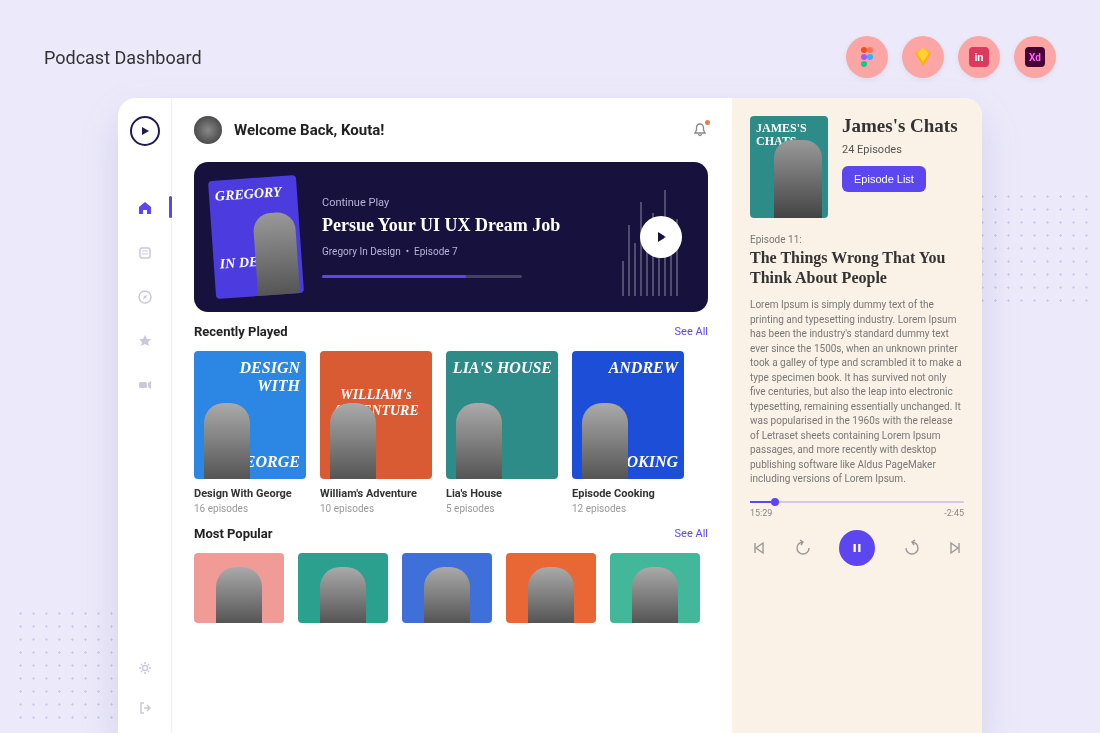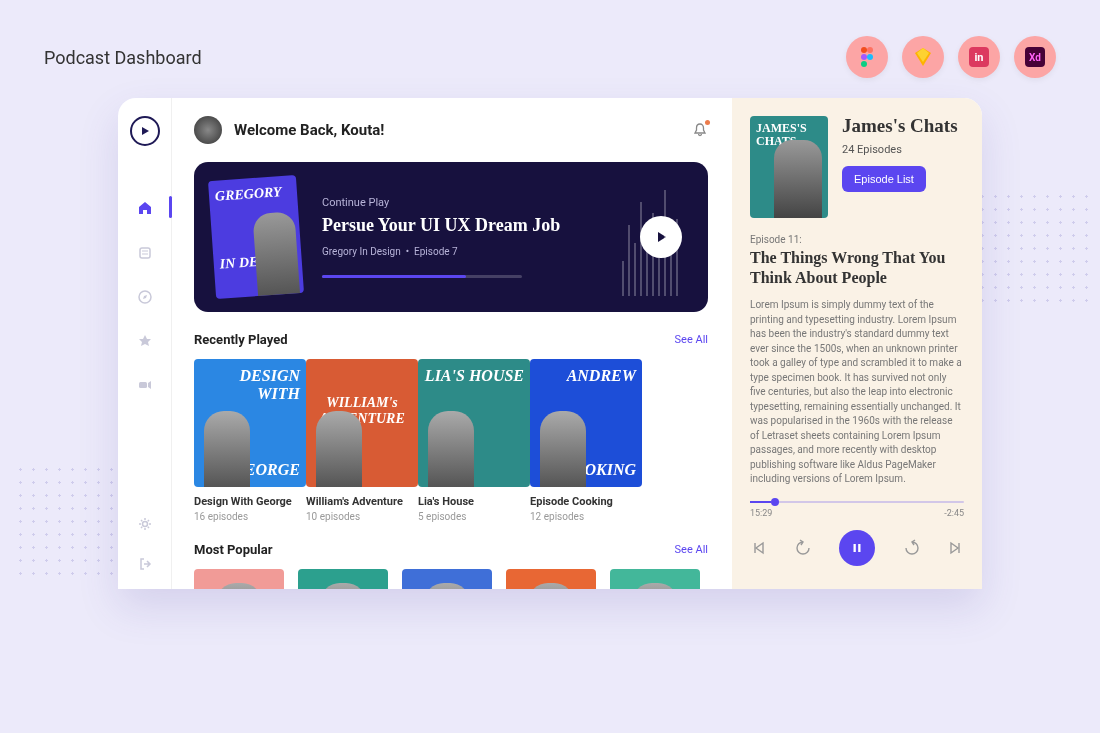--- a/index.html
+++ b/index.html
@@ -5,21 +5,21 @@
   * { box-sizing: border-box; margin: 0; padding: 0; }
   body {
     font-family: -apple-system, BlinkMacSystemFont, "Segoe UI", Roboto, Helvetica, Arial, sans-serif;
     background: #ECEAFA;
     width: 1100px;
     height: 733px;
     overflow: hidden;
     color: #333;
   }
   .page {
-    width: 1100px; height: 589px; position: relative; text-decoration: underline;
+    width: 1100px; height: 733px; position: relative; text-decoration: underline;
   }
   .top-header {
     position: absolute; top: 36px; left: 44px; right: 44px;
     display: flex; justify-content: space-between; align-items: center;
   }
   .top-title { font-size: 18px; color: #333; font-weight: 400; }
   .tool-icons { display: flex; gap: 14px; align-items: center; }
   .tool-circle {
     width: 42px; height: 42px; border-radius: 50%; background: #fca5a5;
     display: flex; align-items: center; justify-content: center;
@@ -78,24 +78,24 @@
   .hero-cover .person { position:absolute; bottom:0; right:4px; width:42px; height:82px; background:linear-gradient(#999,#555); border-radius:18px 18px 0 0;}
   .hero-info { flex:1; }
   .hero-sub { font-size:11px; color:#B7B3D8;}
   .hero-title { font-family: Georgia, serif; font-size:18px; font-weight:600; margin-top:6px;}
   .hero-meta { font-size:10px; color:#B7B3D8; margin-top:10px;}
   .hero-progress { margin-top:18px; height:3px; width:200px; background:rgba(255,255,255,0.2); border-radius:3px; position:relative;}
   .hero-progress .bar { position:absolute; left:0; top:0; height:3px; width:72%; background:#5B46F0; border-radius:3px;}
   .hero-play { width:42px; height:42px; border-radius:50%; background:#fff; display:flex; align-items:center; justify-content:center; cursor:pointer;}
   .hero-bars { position:absolute; right:16px; top:16px; bottom:16px; width:70px; display:flex; align-items:flex-end; gap:4px; opacity:0.25;}
   .hero-bars div { width:2px; background:#fff; }
-  .section-row { display:flex; justify-content:space-between; align-items:center; margin-top:20px;}
+  .section-row { display:flex; justify-content:space-between; align-items:center; margin-top:12px;}
   .section-title { font-size:13px; font-weight:700; color:#222;}
   .see-all { font-size:11px; color:#5B46F0; cursor:pointer;}
-  .cards { display:flex; margin-top:12px;}
+  .cards { display:flex; gap:14px; margin-top:12px;}
   .card { width:112px; }
   .cover { width:112px; height:128px; border-radius:4px; position:relative; overflow:hidden; display:flex;}
   .cov-txt1 { position:absolute; top:8px; right:6px; font-family: Georgia, serif; font-weight:900; font-style:italic; font-size:16px; color:#fff; text-align:right;}
   .cov-txt2 { position:absolute; bottom:8px; right:6px; font-family: Georgia, serif; font-weight:900; font-style:italic; font-size:16px; color:#fff; text-align:right;}
   .cov-txt-center { position:absolute; top:36px; left:0; right:0; font-family: Georgia, serif; font-weight:900; font-style:italic; font-size:14px; color:#fff; text-align:center;}
   .cov-person { position:absolute; bottom:0; left:10px; width:46px; height:76px; background:linear-gradient(#aaa,#555); border-radius:20px 20px 0 0;}
   .podcast-title { font-size:11px; font-weight:700; margin-top:8px;}
   .podcast-sub { font-size:10px; color:#999; margin-top:3px;}
   .popular-cards { display:flex; gap:14px; margin-top:12px;}
   .pcover { width:90px; height:70px; border-radius:4px; position:relative; overflow:hidden;}

